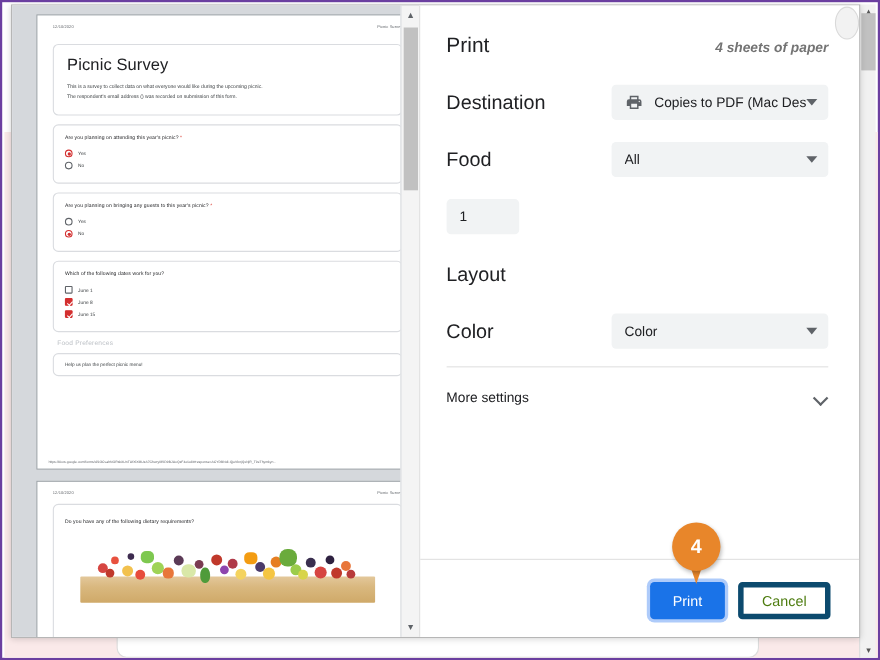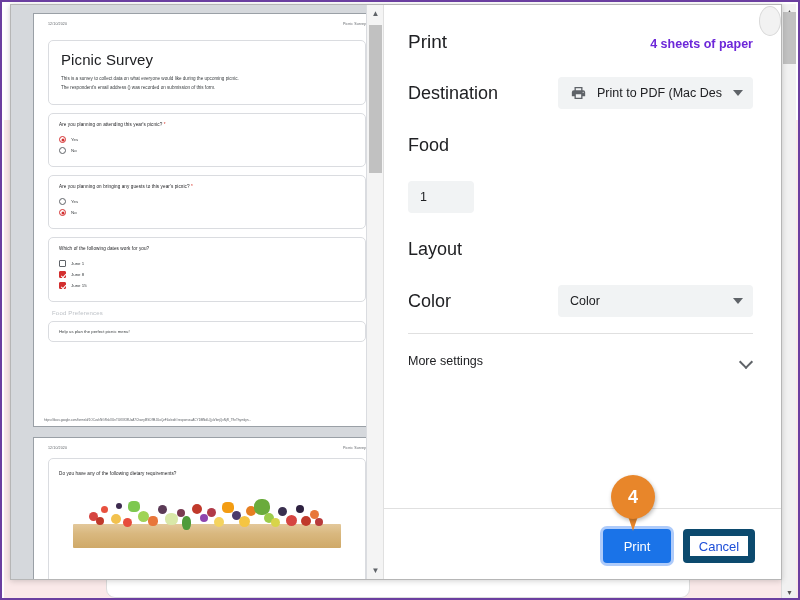--- a/index.html
+++ b/index.html
@@ -184,21 +184,21 @@
     flex: 1; height: 100%;
     background: #ffffff;
     border-left: 1px solid #e0e0e0;
     display: flex; flex-direction: column;
   }
   .set-header {
     display: flex; align-items: baseline; justify-content: space-between;
     padding: 26px 28px 0 24px;
   }
   .set-title { font-size: 19px; color: #202124; font-weight: 400; }
-  .set-sheets { font-size: 12.5px; color: #6d28d9; font-weight: 700; }
+  .set-sheets { font-size: 12.5px; color: #737373; font-weight: 700; font-style: italic; }
 
   .set-body { padding: 18px 28px 0 24px; }
   .set-row {
     display: flex; align-items: center; min-height: 44px;
     margin-bottom: 8px;
   }
   .set-label {
     width: 150px; font-size: 18px; color: #202124; flex: none;
   }
   .sel {
@@ -249,22 +249,22 @@
     height: 34px; border-radius: 4px; font-size: 13px;
     display: flex; align-items: center; justify-content: center;
     cursor: pointer; font-family: inherit;
   }
   .btn-print {
     width: 68px; background: #1a73e8; color: #ffffff;
     border: none; font-weight: 500;
     box-shadow: 0 0 0 3px #aecbfa;
   }
   .btn-cancel {
-    width: 72px; background: #ffffff; color: #1d4ed8;
-    border: 7px solid #0c4a6e; font-weight: 500;
+    width: 84px; background: #ffffff; color: #4d7c0f;
+    border: 5px solid #0c4a6e; font-weight: 500;
   }
 
   
   .pin {
     position: absolute; left: 609px; top: 473px;
     width: 44px; height: 58px; z-index: 40;
     pointer-events: none;
   }
   .pin .bub {
     position: absolute; left: 0; top: 0;
@@ -442,28 +442,32 @@
 
       <div class="set-body">
 
         <div class="set-row">
           <div class="set-label">Destination</div>
           <div class="sel with-icon">
             <span class="sel-left">
               <svg width="17" height="16" viewBox="0 0 24 24">
                 <path fill="#5f6368" d="M19 8h-1V3H6v5H5a3 3 0 0 0-3 3v6h4v4h12v-4h4v-6a3 3 0 0 0-3-3zM8 5h8v3H8V5zm8 14H8v-5h8v5zm3-7.2a.9.9 0 1 1 0-1.8.9.9 0 0 1 0 1.8z"></path>
               </svg>
-              <span class="sel-val">Print to PDF (Mac Des</span>
+              <span class="sel-val">Copies to PDF (Mac Des</span>
             </span>
             <span class="caret"></span>
           </div>
         </div>
 
         <div class="set-row">
           <div class="set-label">Food</div>
+          <div class="sel">
+            <span class="sel-val">All</span>
+            <span class="caret"></span>
+          </div>
         </div>
 
         <div class="set-row">
           <div class="copies-box">1</div>
         </div>
 
         <div class="set-row">
           <div class="set-label">Layout</div>
         </div>
 

